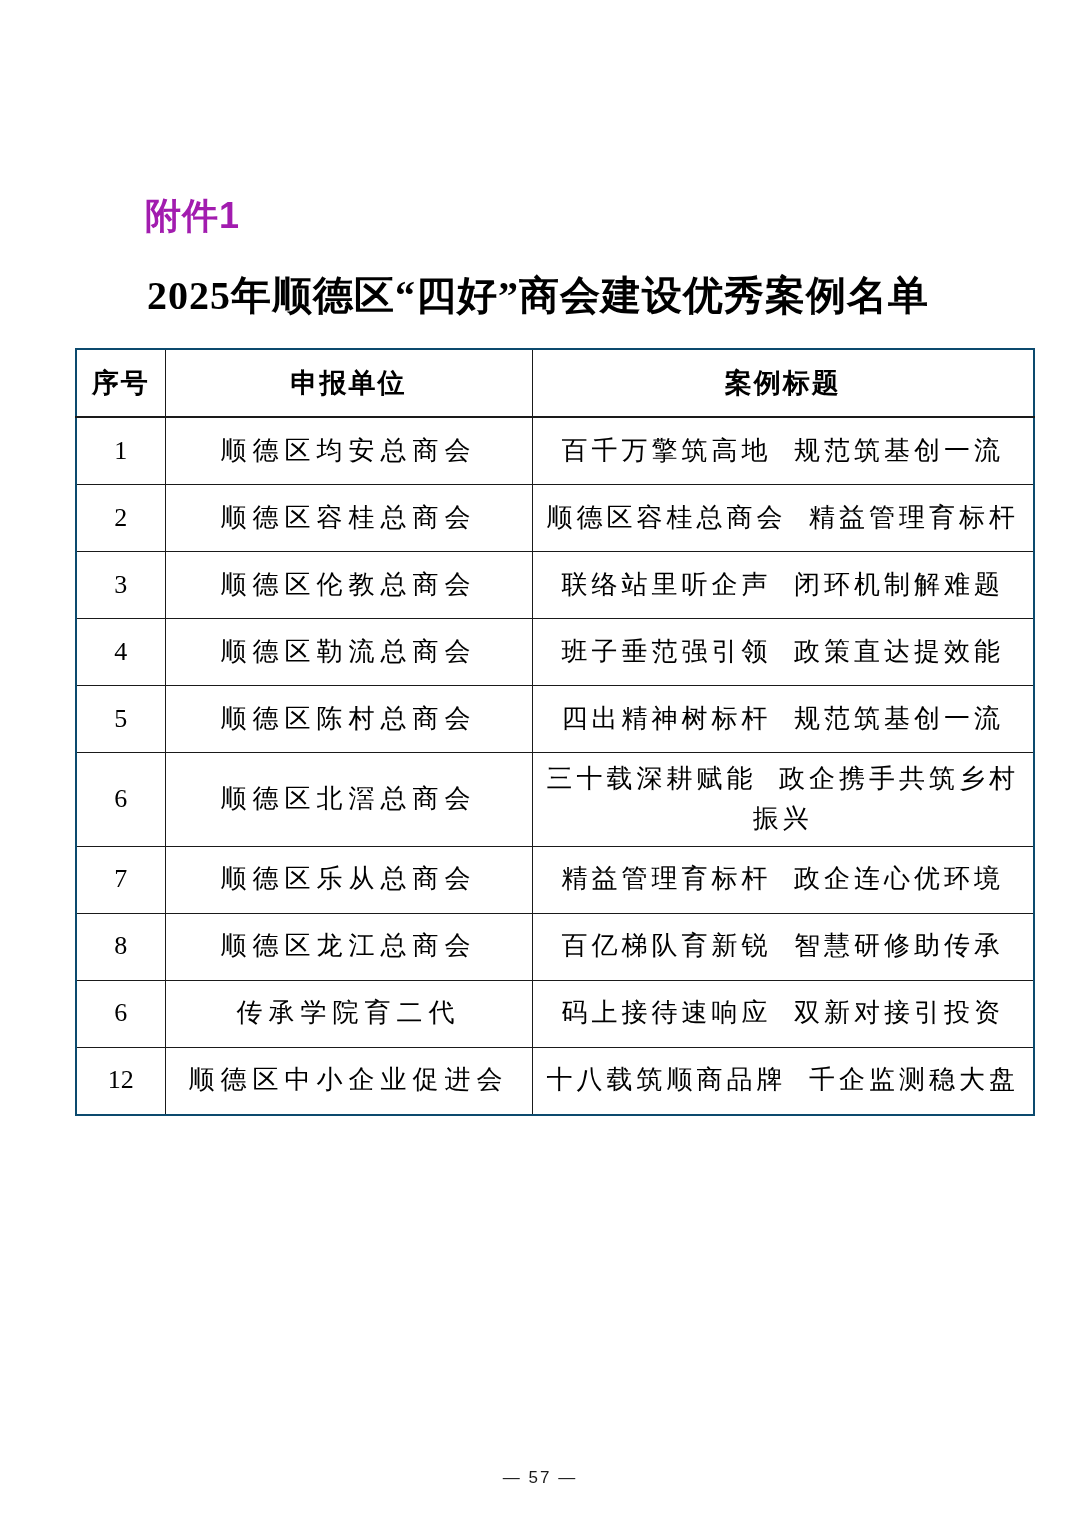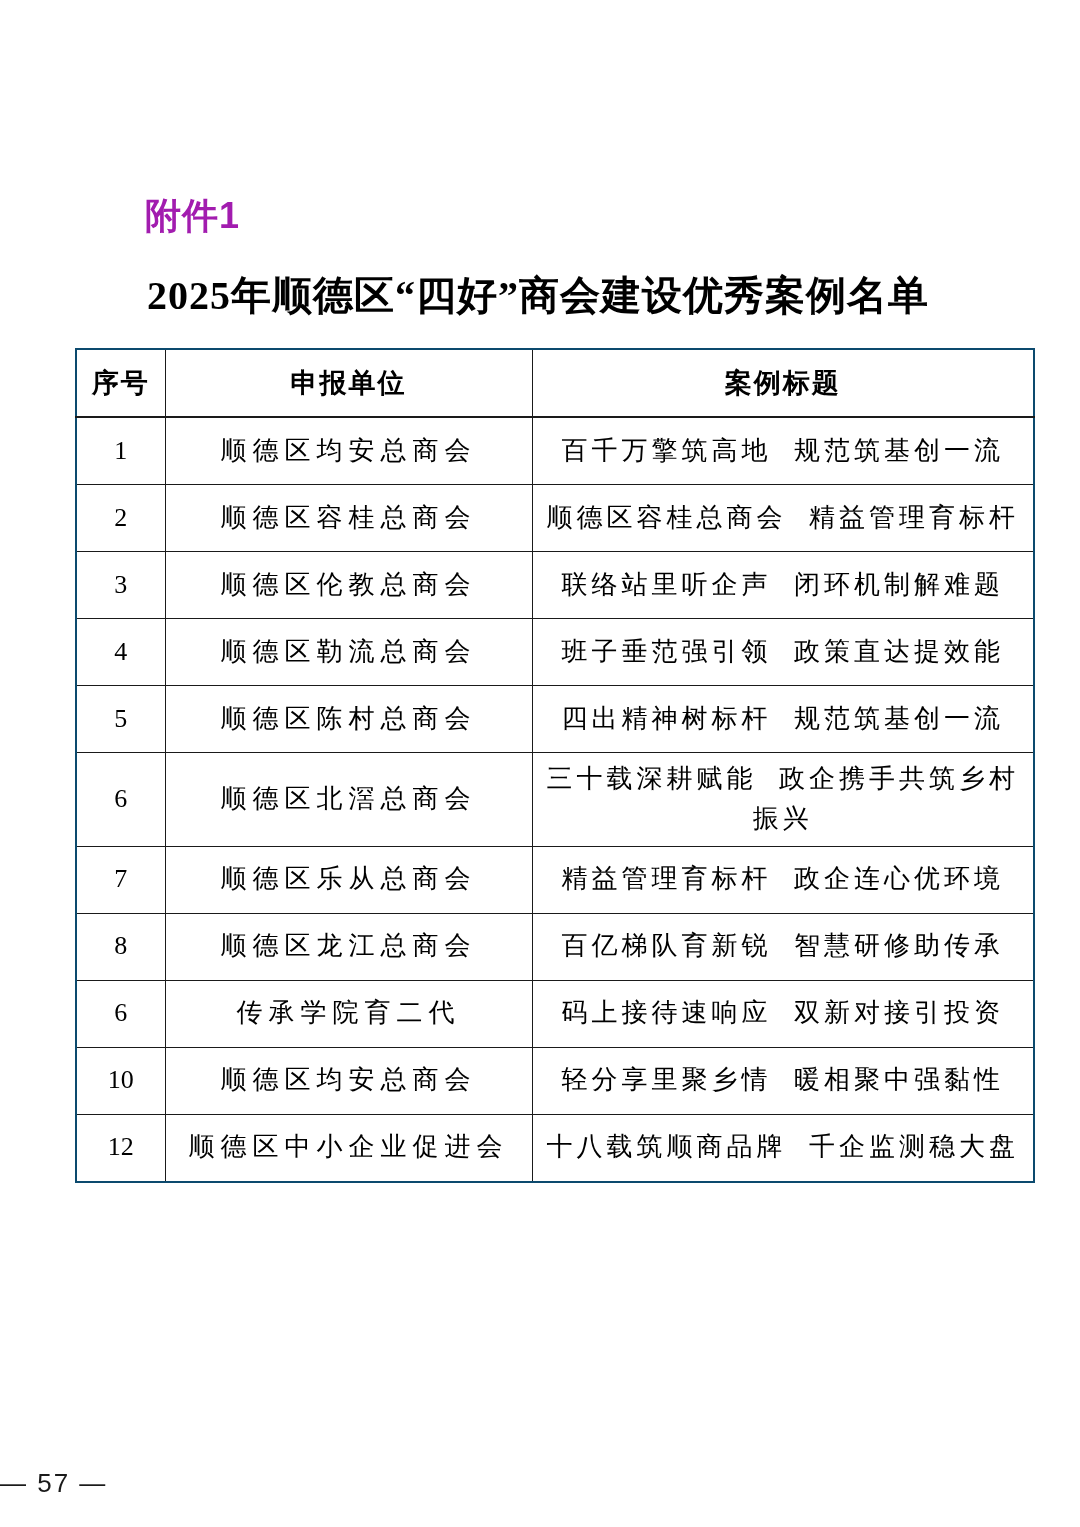--- a/index.html
+++ b/index.html
@@ -79,22 +79,23 @@
   }
   td.col-case {
     letter-spacing: 4px;
     word-spacing: 12px;
   }
   .page-number {
     position: absolute;
     left: 0;
     top: 1468px;
     width: 1080px;
+    text-align: center;
     font-family: "Liberation Sans", sans-serif;
-    font-size: 26px;
+    font-size: 17px;
     letter-spacing: 2px;
     color: #1a1a1a;
   }
 </style>
 </head>
 <body>
 
 <div class="page">
 
   <div class="attachment-label">附件1</div>
@@ -154,25 +155,20 @@
         <td class="col-no">8</td>
         <td class="col-unit">顺德区龙江总商会</td>
         <td class="col-case">百亿梯队育新锐 智慧研修助传承</td>
       </tr>
       <tr>
         <td class="col-no">6</td>
         <td class="col-unit">传承学院育二代</td>
         <td class="col-case">码上接待速响应 双新对接引投资</td>
       </tr>
       <tr>
-        <td class="col-no">10</td>
-        <td class="col-unit">顺德区均安总商会</td>
-        <td class="col-case">轻分享里聚乡情 暖相聚中强黏性</td>
-      </tr>
-      <tr>
         <td class="col-no">12</td>
         <td class="col-unit">顺德区中小企业促进会</td>
         <td class="col-case">十八载筑顺商品牌 千企监测稳大盘</td>
       </tr>
     </tbody>
   </table>
 
   <div class="page-number">— 57 —</div>
 
 </div>

